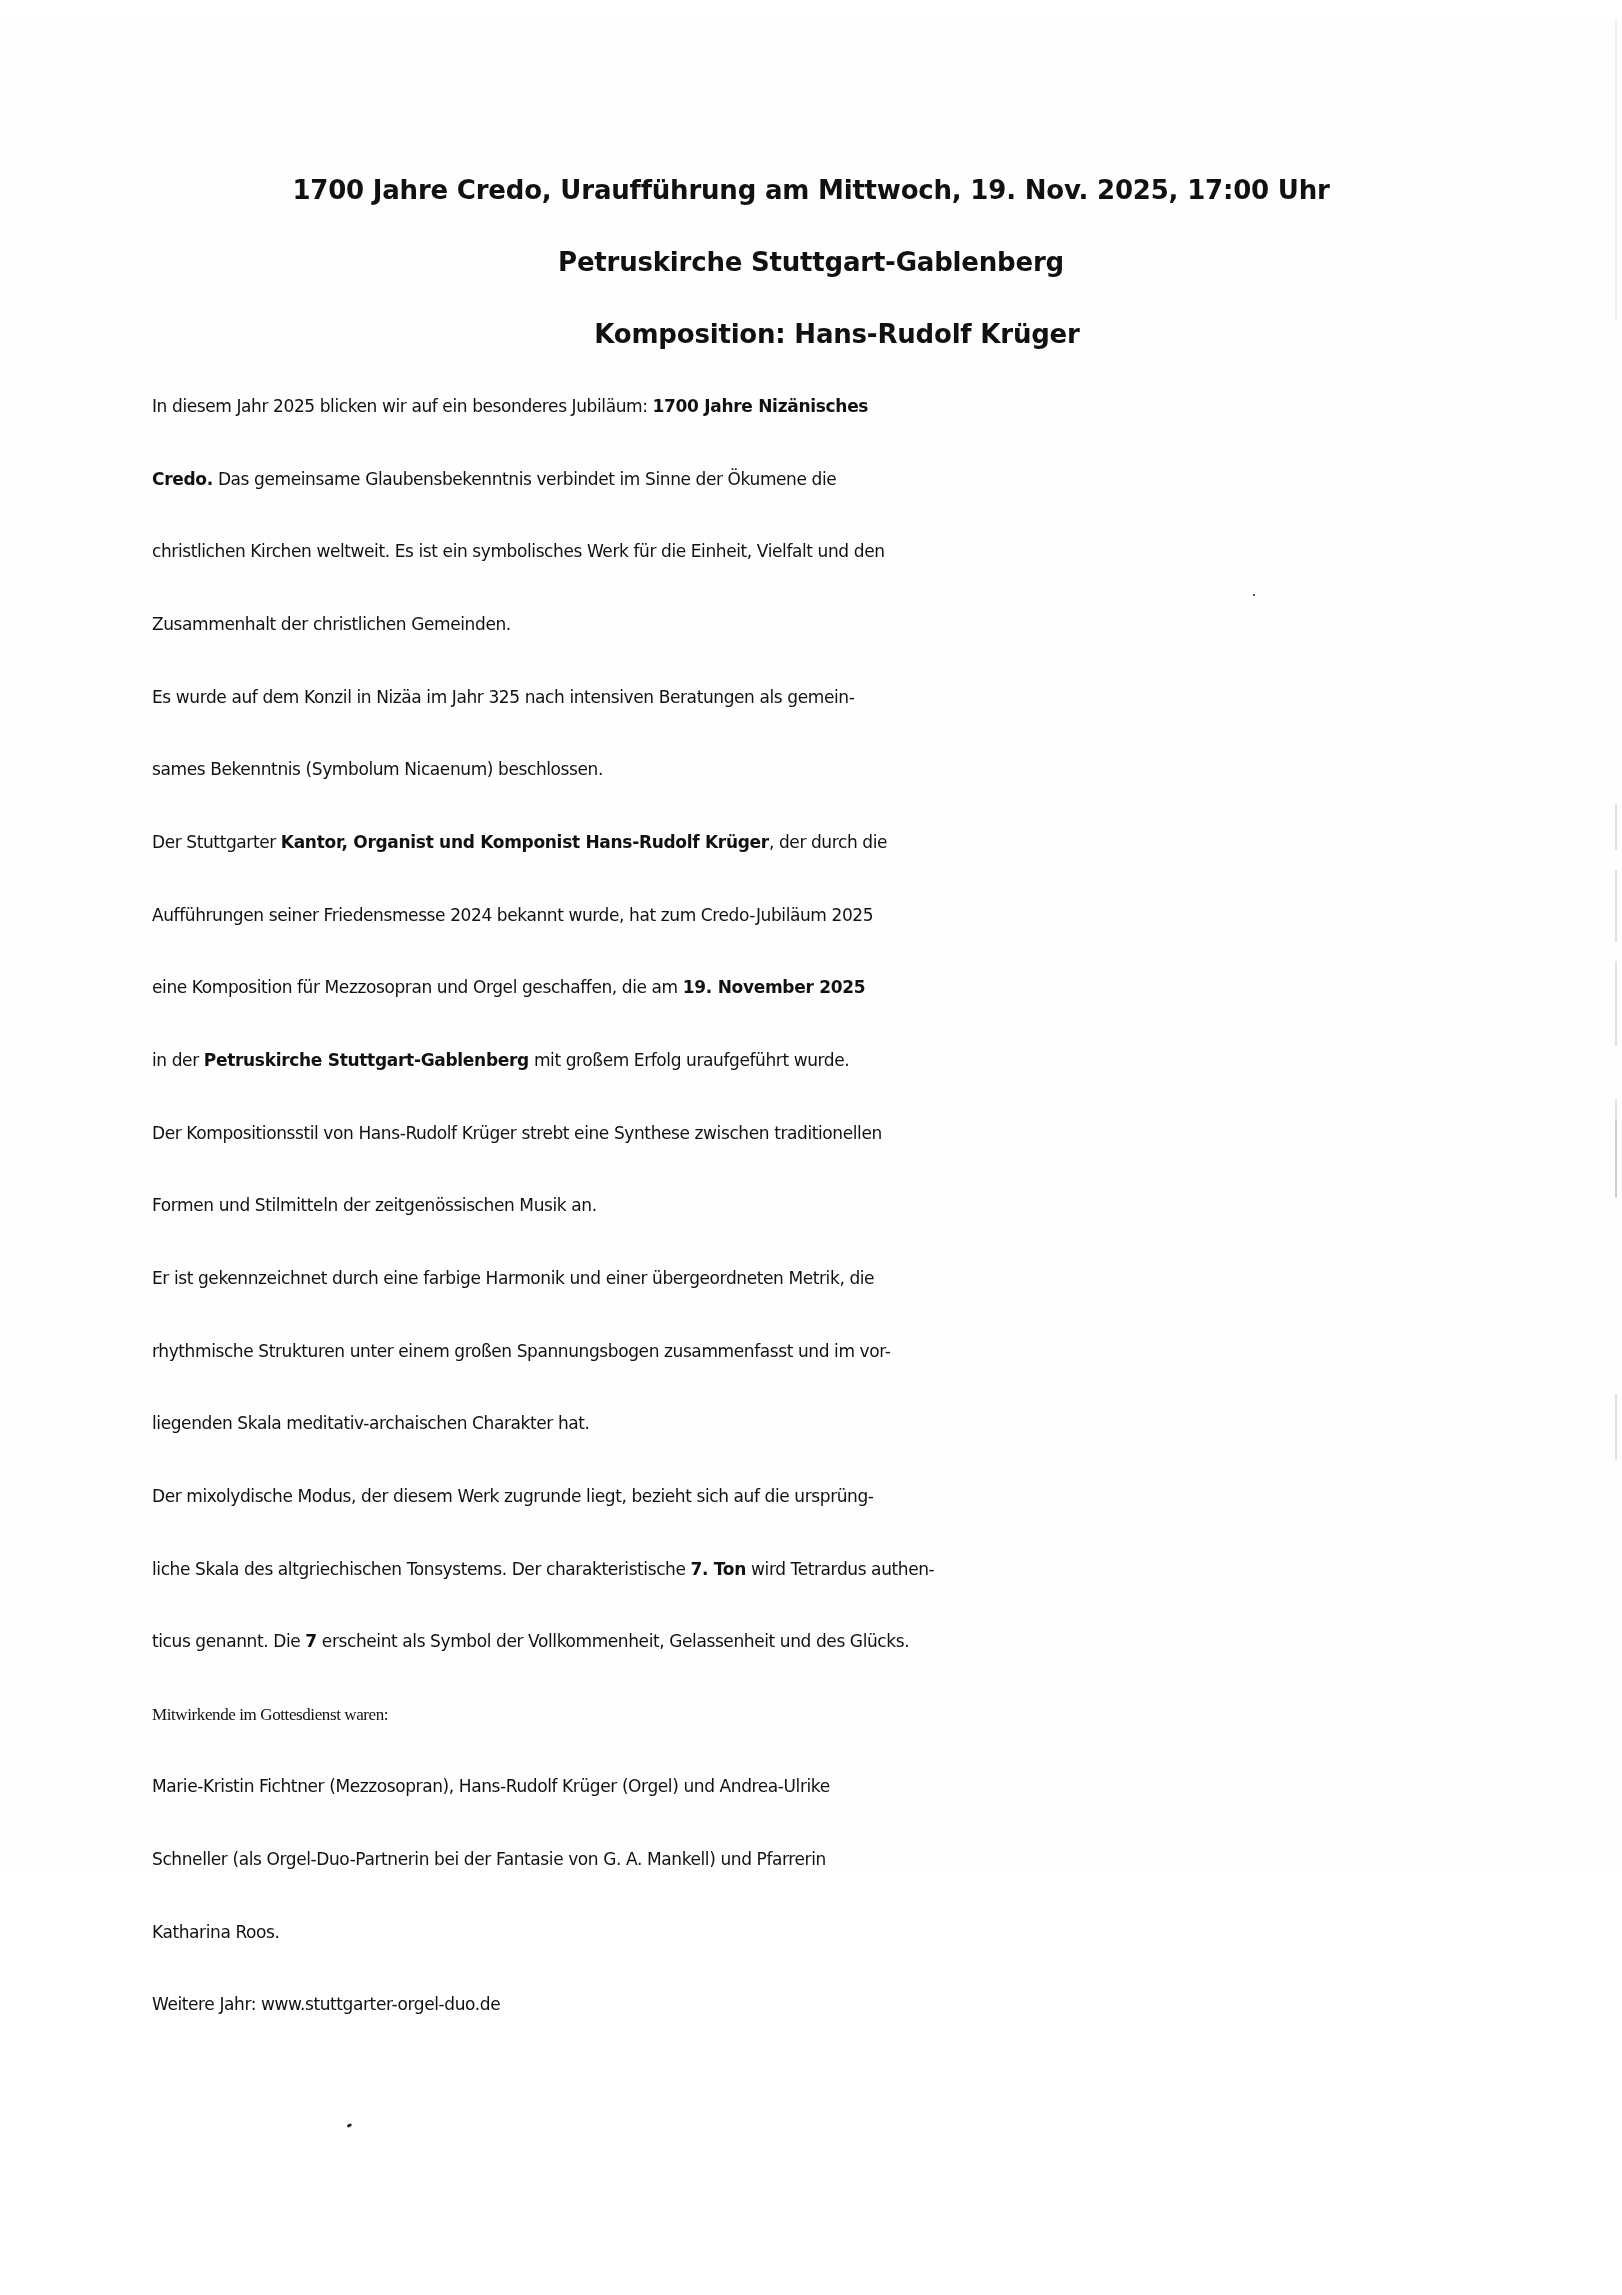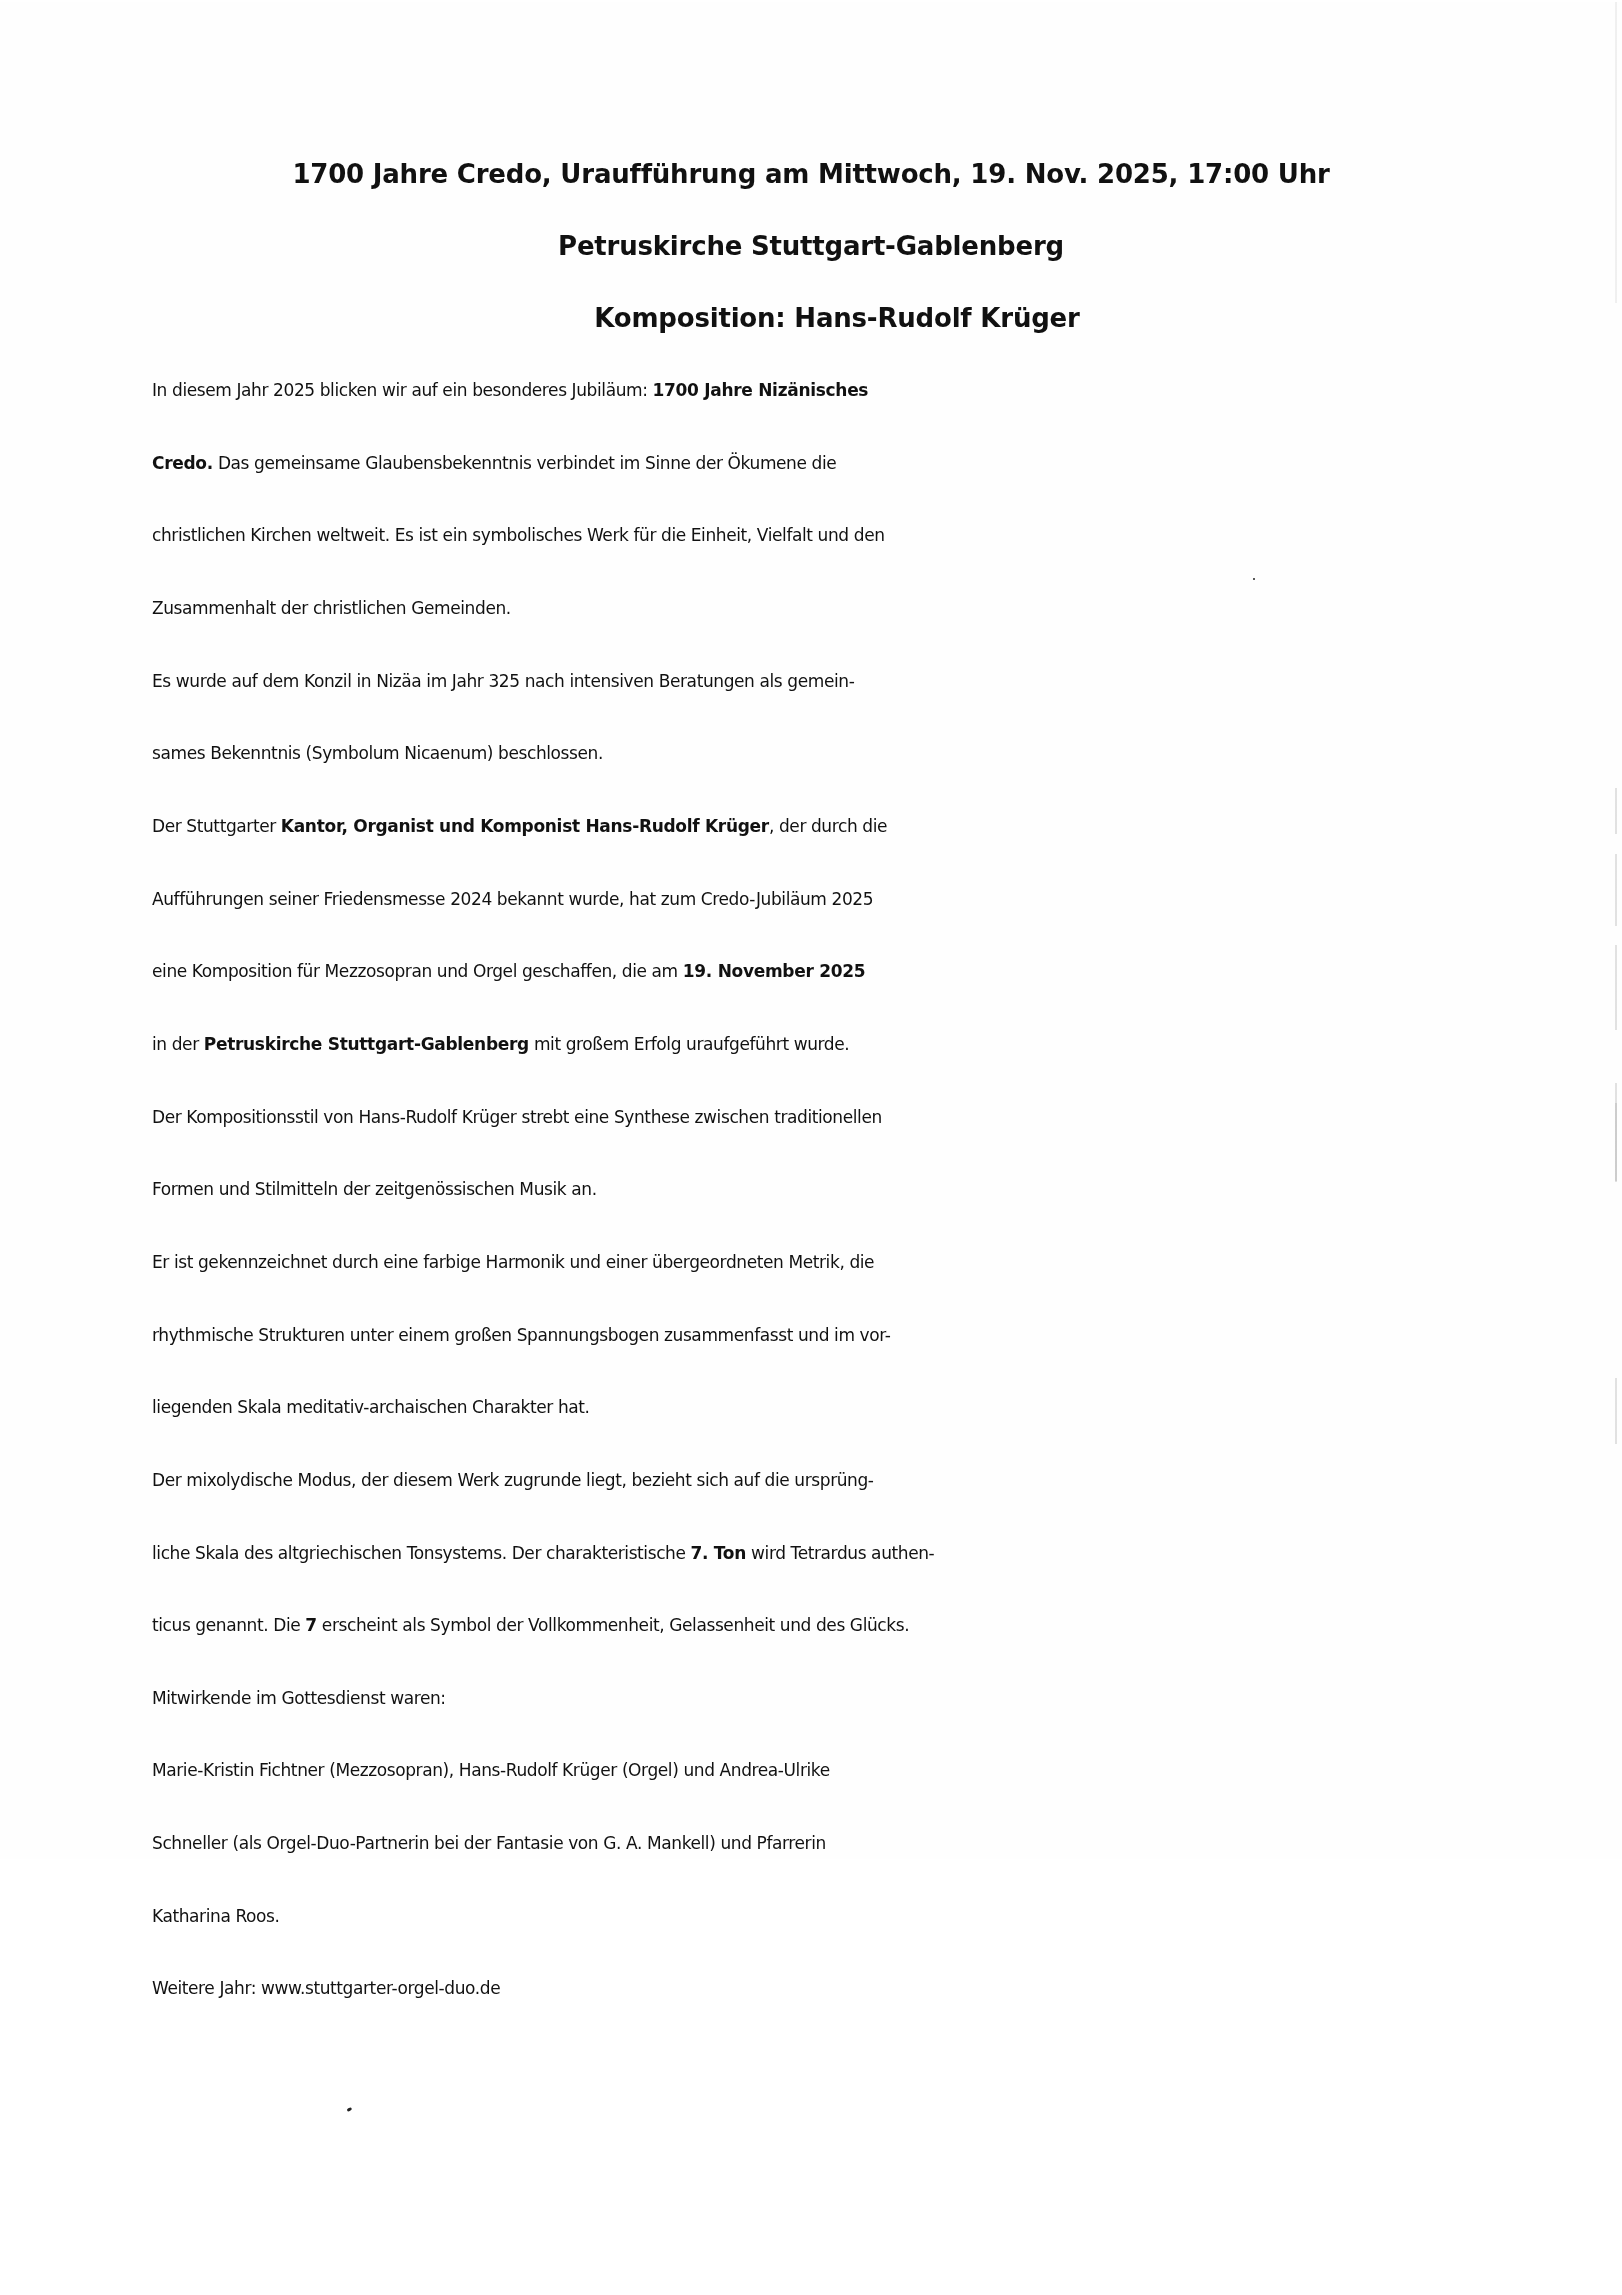--- a/index.html
+++ b/index.html
@@ -10,21 +10,21 @@
   body {
     width: 1622px;
     height: 2295px;
     position: relative;
     overflow: hidden;
     color: #111111;
     font-family: "DejaVu Sans", "Liberation Sans", sans-serif;
   }
   .page {
     position: absolute;
-    left: 0; top: 2px;
+    left: 0; top: 18px;
     width: 1622px;
     height: 1857px;
     background: #fefefe;
   }
   .heading {
     position: absolute;
     left: 0;
     width: 1622px;
     text-align: center;
     font-weight: bold;
@@ -80,21 +80,21 @@
       <div class="body-line" style="top: 953px;"><span>eine Komposition für Mezzosopran und Orgel geschaffen, die am </span><b>19. November 2025</b></div>
       <div class="body-line" style="top: 1026px;"><span>in der </span><b>Petruskirche Stuttgart-Gablenberg</b><span> mit großem Erfolg uraufgeführt wurde.</span></div>
       <div class="body-line" style="top: 1099px;"><span>Der Kompositionsstil von Hans-Rudolf Krüger strebt eine Synthese zwischen traditionellen</span></div>
       <div class="body-line" style="top: 1171px;"><span>Formen und Stilmitteln der zeitgenössischen Musik an.</span></div>
       <div class="body-line" style="top: 1244px;"><span>Er ist gekennzeichnet durch eine farbige Harmonik und einer übergeordneten Metrik, die</span></div>
       <div class="body-line" style="top: 1317px;"><span>rhythmische Strukturen unter einem großen Spannungsbogen zusammenfasst und im vor-</span></div>
       <div class="body-line" style="top: 1389px;"><span>liegenden Skala meditativ-archaischen Charakter hat.</span></div>
       <div class="body-line" style="top: 1462px;"><span>Der mixolydische Modus, der diesem Werk zugrunde liegt, bezieht sich auf die ursprüng-</span></div>
       <div class="body-line" style="top: 1535px;"><span>liche Skala des altgriechischen Tonsystems. Der charakteristische </span><b>7. Ton</b><span> wird Tetrardus authen-</span></div>
       <div class="body-line" style="top: 1607px;"><span>ticus genannt. Die </span><b>7</b><span> erscheint als Symbol der Vollkommenheit, Gelassenheit und des Glücks.</span></div>
-      <div class="body-line" style="top: 1680px;"><span>Mitwirkende im Gottesdienst waren:</span></div>
+      <div class="body-line" style="top: 1680px; font-family: Liberation Serif, serif;"><span>Mitwirkende im Gottesdienst waren:</span></div>
       <div class="body-line" style="top: 1752px;"><span>Marie-Kristin Fichtner (Mezzosopran), Hans-Rudolf Krüger (Orgel) und Andrea-Ulrike</span></div>
       <div class="body-line" style="top: 1825px;"><span>Schneller (als Orgel-Duo-Partnerin bei der Fantasie von G. A. Mankell) und Pfarrerin</span></div>
       <div class="body-line" style="top: 1898px;"><span>Katharina Roos.</span></div>
       <div class="body-line" style="top: 1970px;"><span>Weitere Jahr: </span><span>www.stuttgarter-orgel-duo.de</span></div>
     </div>
 
   <div class="scan-line" style="top:0px;height:301px;opacity:0.5;"></div>
   <div class="scan-line" style="top:786px;height:46px;"></div>
   <div class="scan-line" style="top:852px;height:72px;"></div>
   <div class="scan-line" style="top:943px;height:85px;"></div>

